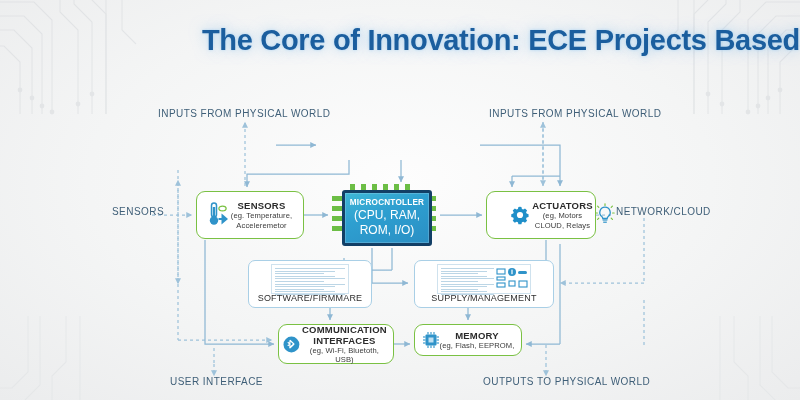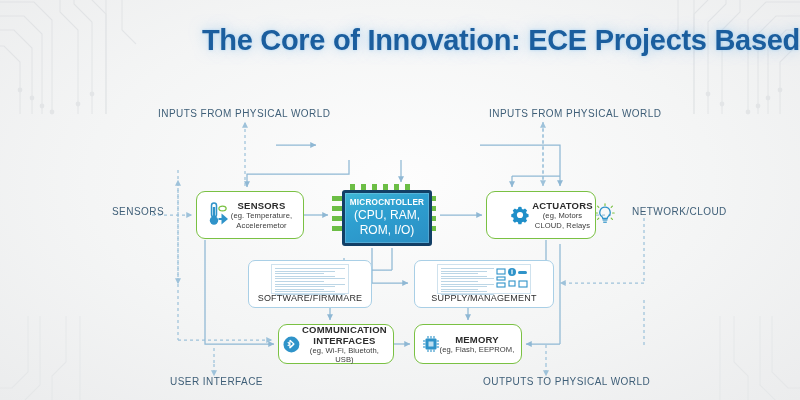--- a/index.html
+++ b/index.html
@@ -70,21 +70,21 @@
     box-shadow:inset 0 0 0 1px rgba(255,255,255,.18);
   }
   #mcu .mcu-t{color:#ffffff;font-size:8.2px;font-weight:bold;line-height:1.25;letter-spacing:.2px;}
   #mcu .mcu-s{color:#ffffff;font-size:12px;font-weight:normal;line-height:1.25;}
   .pin{position:absolute;background:#6cbe45;}
   
   #software-node{left:248px;top:260px;width:124px;height:48px;flex-direction:column;justify-content:flex-end;padding-bottom:3px;}
   #power-node{left:414px;top:260px;width:140px;height:48px;flex-direction:column;justify-content:flex-end;padding-bottom:3px;}
   #software-node .n-title,#power-node .n-title{font-size:9px;font-weight:normal;color:#2f2f2f;}
   #comm-node{left:278px;top:324px;width:116px;height:40px;}
-  #memory-node{left:414px;top:324px;width:108px;height:40px;text-align:center;}
+  #memory-node{left:414px;top:324px;width:108px;height:32px;text-align:center;}
   #comm-node .inner,#memory-node .inner{display:flex;align-items:center;gap:0;padding:0 4px;}
 
   .doc-icon{
     position:absolute;left:50%;transform:translateX(-50%);top:3px;
     width:76px;height:28px;background:#fff;border:0.9px solid #cfe2ee;
   }
   .doc-lines{position:absolute;left:3px;top:3px;right:3px;bottom:3px;}
   .doc-lines i{display:block;height:1px;background:#bcd6e6;margin-bottom:1.6px;}
   .doc-lines i:nth-child(2n){width:86%;}
   .doc-lines i:nth-child(3n){width:70%;}
@@ -93,21 +93,21 @@
   .pw-icons{position:absolute;right:2px;top:2px;width:32px;height:24px;}
 
   
   .olabel{
     position:absolute;color:#3f5f78;font-size:10px;letter-spacing:.45px;
     white-space:nowrap;font-weight:normal;
   }
   #lab-inputs-left{left:158px;top:108px;}
   #lab-inputs-right{left:489px;top:108px;}
   #lab-sensors{left:112px;top:206px;}
-  #lab-network{left:632px;top:206px;}
+  #lab-network{left:616px;top:206px;}
   #lab-user{left:170px;top:376px;}
   #lab-outputs{left:483px;top:376px;}
 </style>
 </head>
 <body>
 
 <div id="stage">
 
   <svg class="corner-circuit cc-tl" width="150" height="130" viewBox="0 0 150 130">
     <g fill="none" stroke="#d7dadd" stroke-width="1.1">

